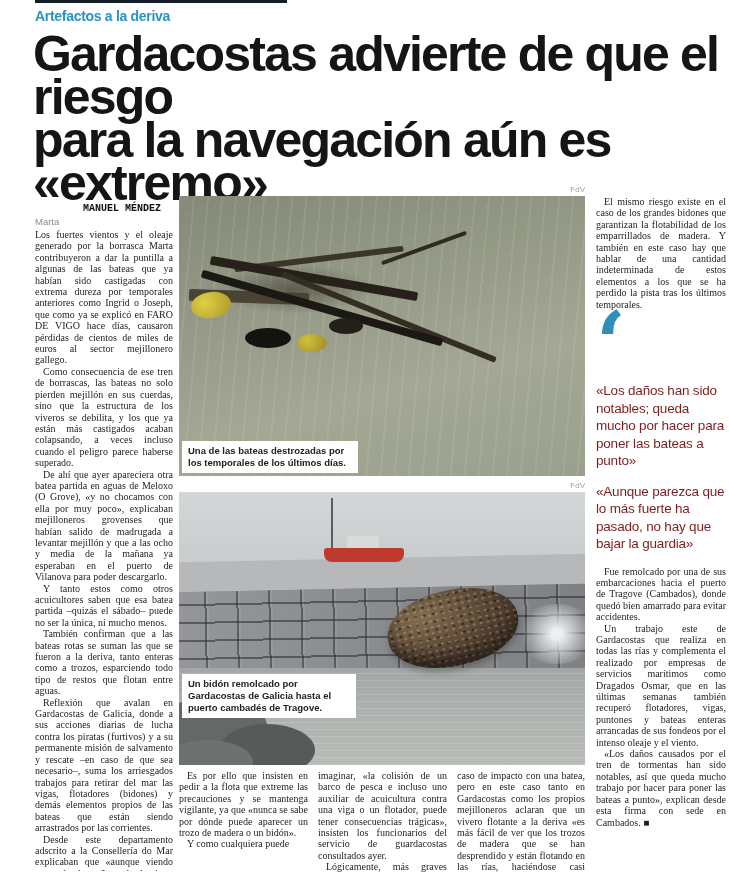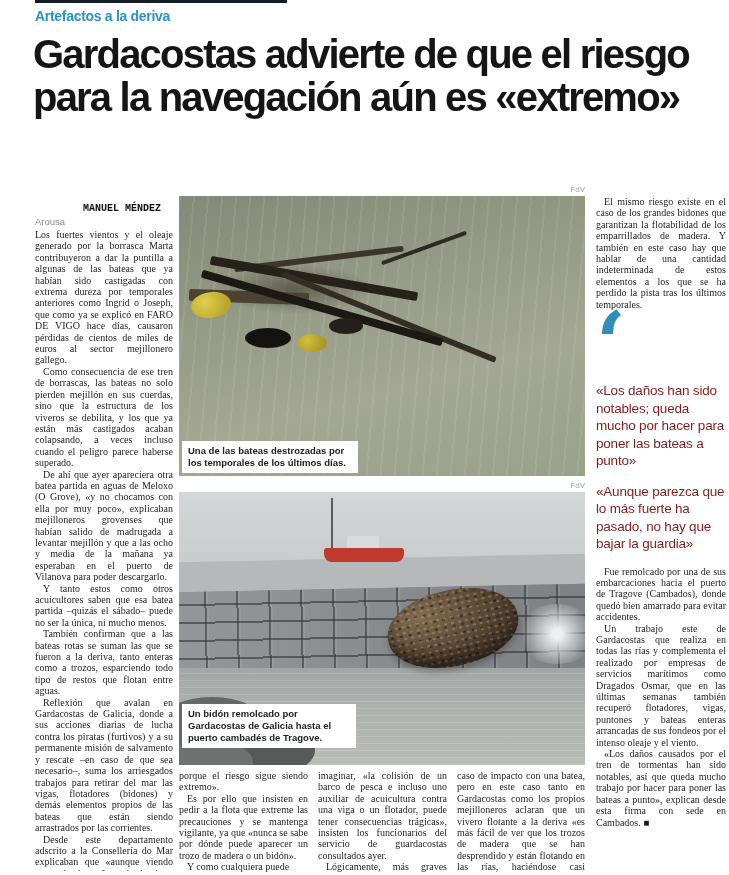--- a/index.html
+++ b/index.html
@@ -6,21 +6,21 @@
   .page{position:relative;width:729px;height:875px;background:#fff;overflow:hidden;
         font-family:"Liberation Serif",serif;color:#1c1c1c;}
   .abs{position:absolute;}
 
   .top-rule{left:35px;top:0;width:252px;height:3px;background:#141e27;}
 
   .kicker{left:35px;top:8px;font-family:"Liberation Sans",sans-serif;font-weight:700;
           font-size:14px;letter-spacing:-0.3px;color:#2a93c5;}
 
   .headline{left:33px;top:33px;width:694px;font-family:"Liberation Sans",sans-serif;
-            font-weight:700;font-size:40px;line-height:43px;letter-spacing:-1.8px;color:#151515;}
+            font-weight:700;font-size:50px;line-height:43px;letter-spacing:-1.8px;color:#151515;}
   .headline span{display:block;}
 
   .deck{left:35px;top:130px;width:680px;font-family:"Liberation Sans",sans-serif;
         font-size:18px;line-height:25px;letter-spacing:-0.3px;color:#2b2b2b;}
   .deck .bullet{color:#2e8fb5;font-size:13px;padding:0 2px;}
 
   .byline-author{left:35px;top:203px;font-family:Liberation Mono, monospace;
                  font-weight:700;font-size:10px;color:#111;padding-left:48px;}
   .byline-location{left:35px;top:216px;font-family:"Liberation Sans",sans-serif;
                    font-size:9.5px;color:#8a8a8a;}
@@ -95,21 +95,21 @@
      box-shadow:inset 0 -10px 14px rgba(0,0,0,.45),0 4px 6px rgba(40,44,44,.35);}
   .spray{position:absolute;left:338px;top:112px;width:80px;height:60px;border-radius:50%;
      background:radial-gradient(circle,#edf0f1 10%,rgba(237,240,241,0) 70%);}
   .rock{position:absolute;border-radius:50%;}
   .rock1{left:-22px;top:205px;width:110px;height:58px;background:#646967;}
   .rock2{left:40px;top:232px;width:96px;height:52px;background:#565b59;}
   .rock3{left:-16px;top:248px;width:90px;height:44px;background:#6d7270;}
 
   .cap{position:absolute;background:#ffffff;padding:4px 6px;
        font-family:"Liberation Sans",sans-serif;font-weight:700;
-       font-size:9.5px;line-height:12px;color:#222;margin-top:30px;}
+       font-size:9.5px;line-height:12px;color:#222;}
   .cap1{left:3px;bottom:3px;width:164px;}
   .cap2{left:3px;top:182px;width:162px;}
 
   .qmark{font-family:"DejaVu Serif",serif;font-weight:700;font-size:86px;line-height:58px;
          color:#2f8fb8;margin:4px 0 0 0;height:62px;}
   .quote{font-family:"Liberation Sans",sans-serif;font-size:13.5px;line-height:17.5px;
          letter-spacing:-0.2px;color:#7f1d1d;margin:6px 0 13px 0;text-align:left;}
 </style>
 </head>
 <body>
@@ -120,21 +120,21 @@
 
   <div class="abs kicker">Artefactos a la deriva</div>
 
   <h1 class="abs headline" style="margin:0">
       <span>Gardacostas advierte de que el riesgo</span>
       <span>para la navegación aún es «extremo»</span>
     </h1>
 
 
   <div class="abs byline-author">MANUEL MÉNDEZ</div>
-  <div class="abs byline-location">Arousa</div>
+  <div class="abs byline-location">Marta</div>
 
   <div class="col col1">
     <p>Los fuertes vientos y el oleaje generado por la borrasca Marta contribuyeron a dar la puntilla a algunas de las bateas que ya habían sido castigadas con extrema dureza por temporales anteriores como Ingrid o Joseph, que como ya se explicó en FARO DE VIGO hace días, causaron pérdidas de cientos de miles de euros al sector mejillonero gallego.</p>
     <p class="ind">Como consecuencia de ese tren de borrascas, las bateas no solo pierden mejillón en sus cuerdas, sino que la estructura de los viveros se debilita, y los que ya están más castigados acaban colapsando, a veces incluso cuando el peligro parece haberse superado.</p>
     <p class="ind">De ahí que ayer apareciera otra batea partida en aguas de Meloxo (O Grove), «y no chocamos con ella por muy poco», explicaban mejilloneros grovenses que habían salido de madrugada a levantar mejillón y que a las ocho y media de la mañana ya esperaban en el puerto de Vilanova para poder descargarlo.</p>
     <p class="ind">Y tanto estos como otros acuicultores saben que esa batea partida –quizás el sábado– puede no ser la única, ni mucho menos.</p>
     <p class="ind">También confirman que a las bateas rotas se suman las que se fueron a la deriva, tanto enteras como a trozos, esparciendo todo tipo de restos que flotan entre aguas.</p>
     <p class="ind">Reflexión que avalan en Gardacostas de Galicia, donde a sus acciones diarias de lucha contra los piratas (furtivos) y a su permanente misión de salvamento y rescate –en caso de que sea necesario–, suma los arriesgados trabajos para retirar del mar las vigas, flotadores (bidones) y demás elementos propios de las bateas que están siendo arrastrados por las corrientes.</p>
     <p class="ind">Desde este departamento adscrito a la Consellería do Mar explicaban que «aunque viendo esta soleada mañana de domingo pueda parecer que lo más fuerte de los temporales ha pasado, no hay que bajar la guardia,</p>
   </div>
@@ -171,21 +171,20 @@
     <div class="water-streaks"></div>
     <div class="spray"></div>
     <div class="bidon"></div>
     <div class="rock rock1"></div>
     <div class="rock rock2"></div>
     <div class="rock rock3"></div>
     <div class="cap cap2"><span>Un bidón remolcado por Gardacostas de Galicia hasta el puerto cambadés de Tragove.</span></div>
   </div>
 
   <div class="col bcol col2">
-    <p>porque el riesgo sigue siendo extremo».</p>
     <p class="ind">Es por ello que insisten en pedir a la flota que extreme las precauciones y se mantenga vigilante, ya que «nunca se sabe por dónde puede aparecer un trozo de madera o un bidón».</p>
     <p class="ind">Y como cualquiera puede</p>
   </div>
   <div class="col bcol col3">
     <p>imaginar, «la colisión de un barco de pesca e incluso uno auxiliar de acuicultura contra una viga o un flotador, puede tener consecuencias trágicas», insisten los funcionarios del servicio de guardacostas consultados ayer.</p>
     <p class="ind">Lógicamente, más graves pueden ser las consecuencias en</p>
   </div>
   <div class="col bcol col4">
     <p>caso de impacto con una batea, pero en este caso tanto en Gardacostas como los propios mejilloneros aclaran que un vivero flotante a la deriva «es más fácil de ver que los trozos de madera que se han desprendido y están flotando en las rías, haciéndose casi indetectables entre las olas».</p>
   </div>

